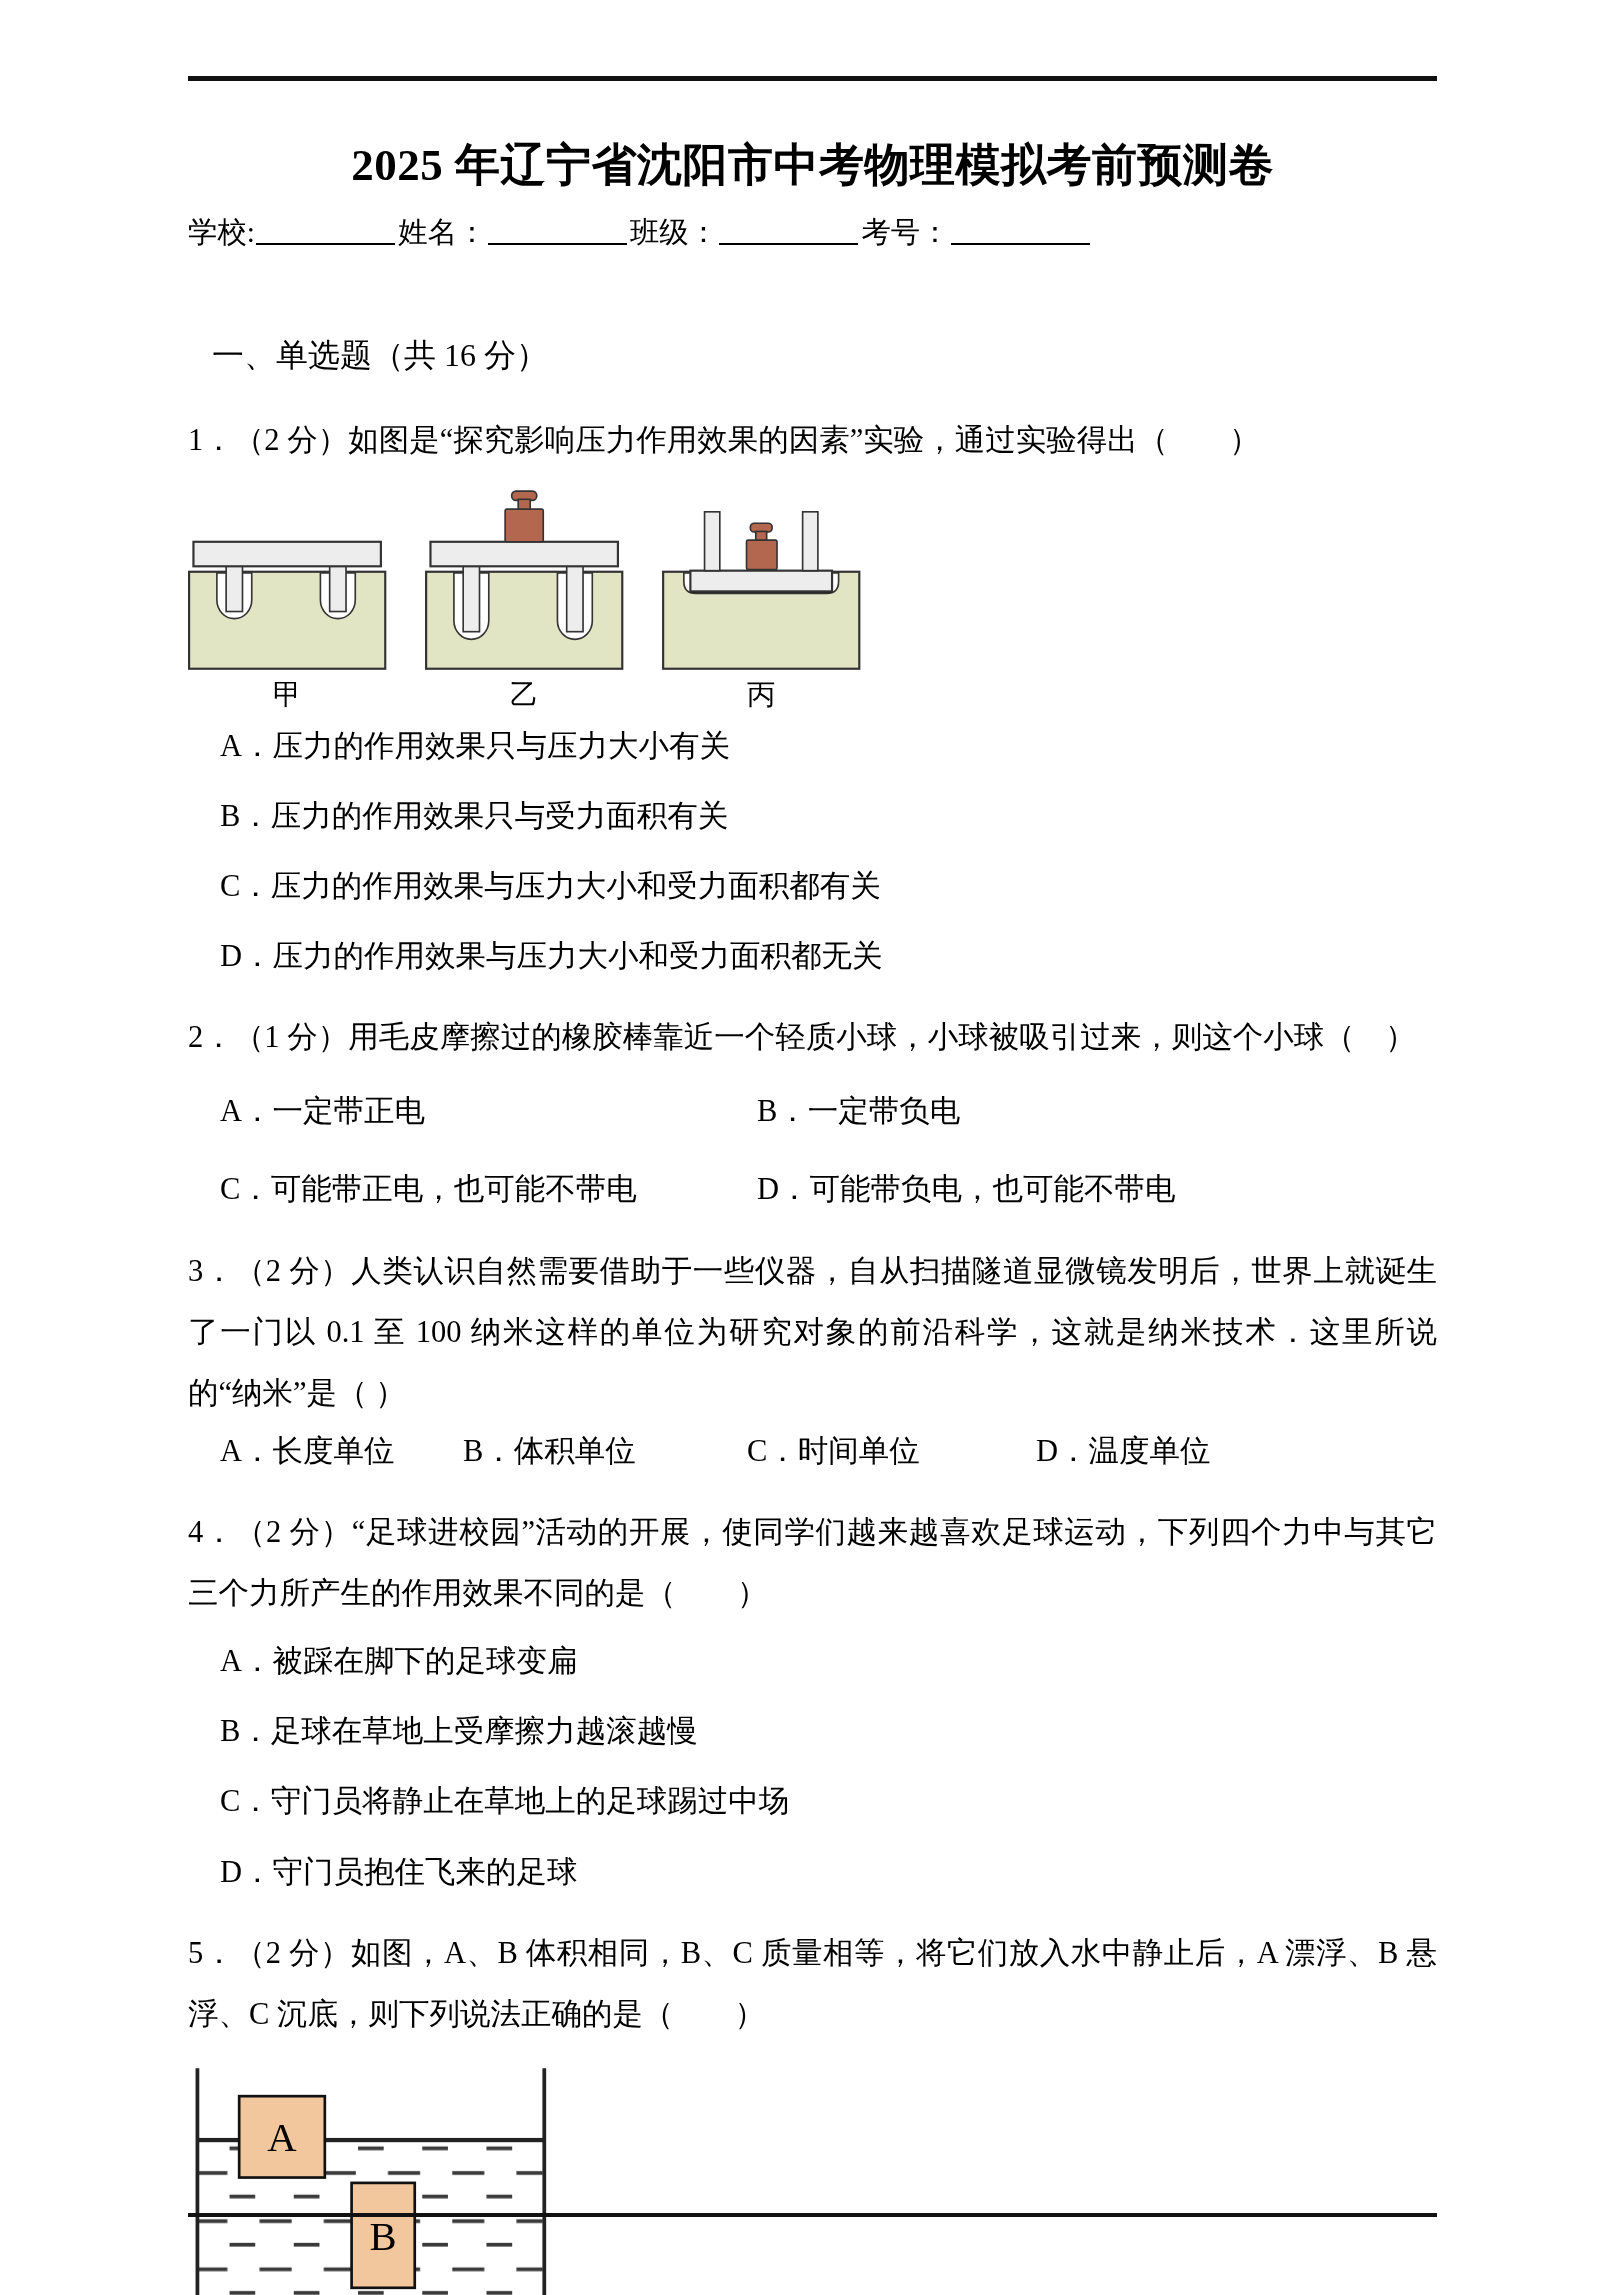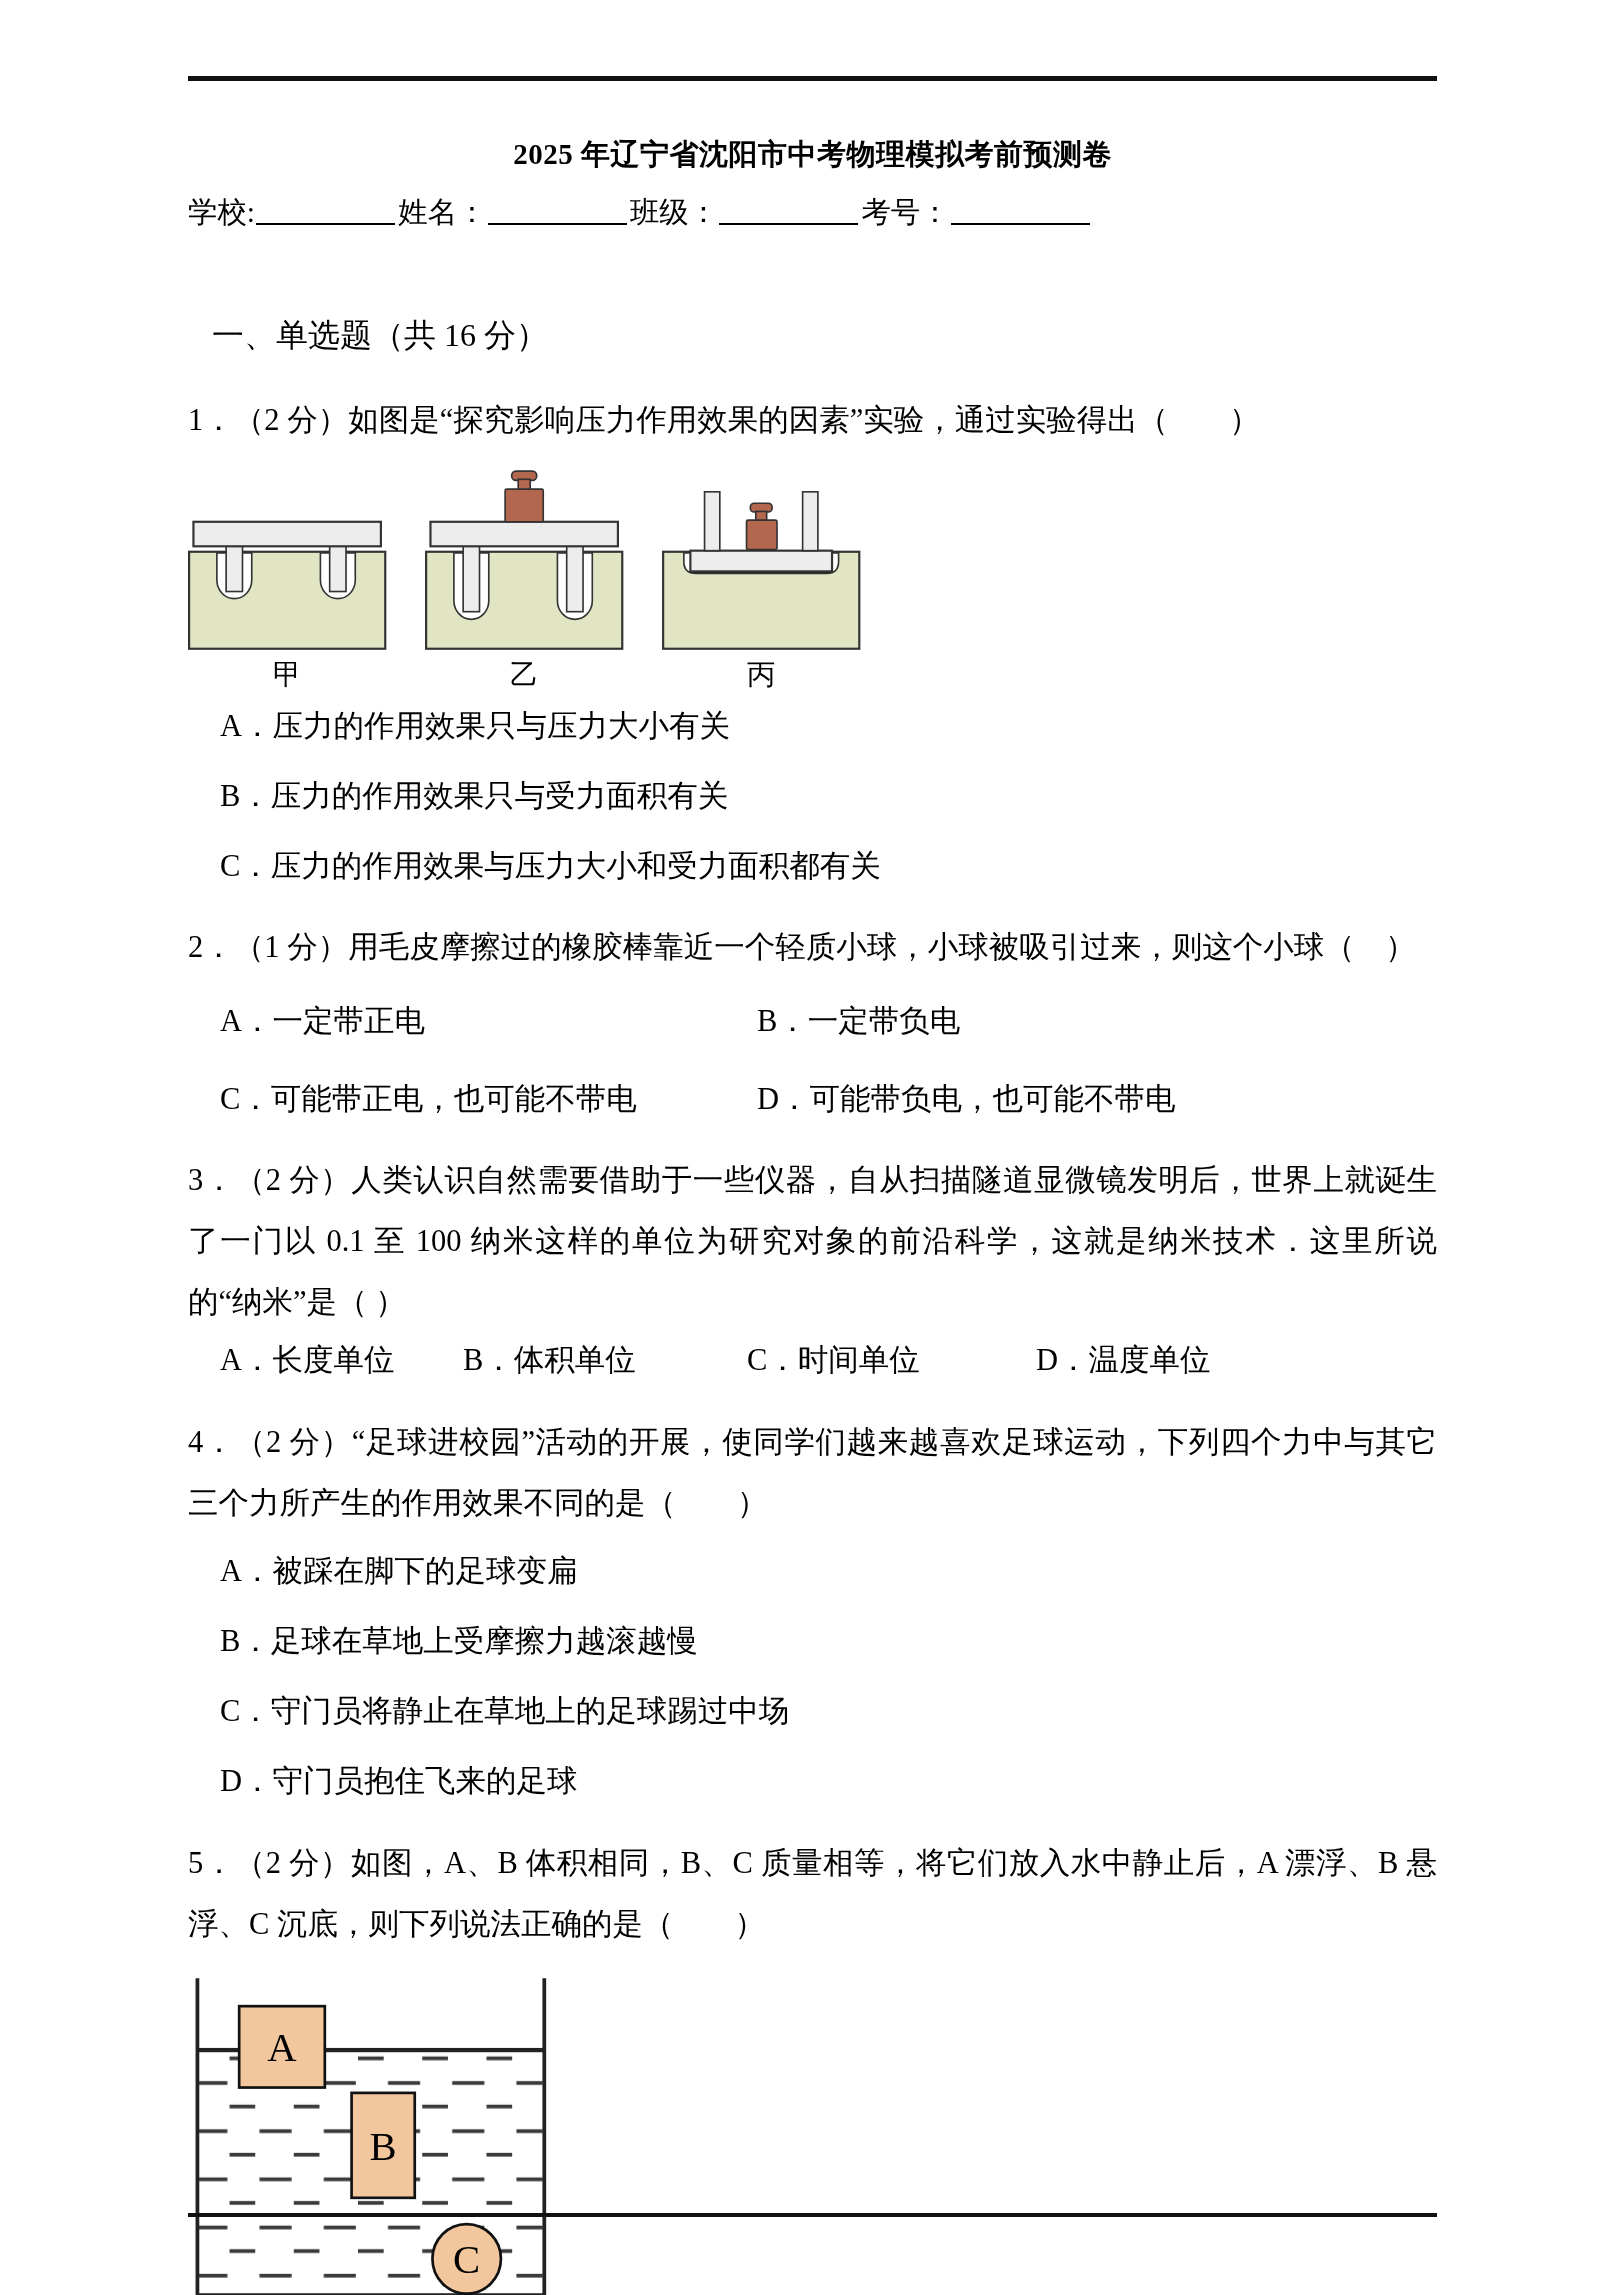--- a/index.html
+++ b/index.html
@@ -12,21 +12,21 @@
     color:#000;
     font-family:"Liberation Serif","DejaVu Serif",serif;
   }
   .rule{position:absolute;left:188px;width:1249px;background:#111;}
   .rule-top{top:76px;height:4.9px;}
   .rule-bottom{top:2213px;height:4.4px;}
   .content{position:absolute;left:188px;top:0;width:1249px;}
   .title{
     margin:135px 0 0 0;
     text-align:center;
-    font-size:29px;
+    font-size:45px;
     font-weight:bold;
     letter-spacing:0.5px;
   }
   .info-line{
     margin-top:16px;
     text-align:left;
     font-size:29.4px;
     white-space:nowrap;
   }
   .blank-line{
@@ -128,20 +128,21 @@
           <rect x="172" y="76" width="20" height="17" stroke="#333" stroke-width="3" fill="#b2674e"></rect>
           <rect x="155" y="92" width="56" height="54" rx="3" stroke="#333" stroke-width="3" fill="#b2674e"></rect>
           <text x="182" y="392" font-size="52" text-anchor="middle">丙</text>
         </g>
       </svg>
 
       <ul class="options stacked">
         <li><span class="opt-label">A．</span><span>压力的作用效果只与压力大小有关</span></li>
         <li><span class="opt-label">B．</span><span>压力的作用效果只与受力面积有关</span></li>
         <li><span class="opt-label">C．</span><span>压力的作用效果与压力大小和受力面积都有关</span></li>
+        <li><span class="opt-label">D．</span><span>压力的作用效果与压力大小和受力面积都无关</span></li>
       </ul>
     </div>
 
     <div class="question">
       <p class="stem"><span>2．</span><span>（1 分）用毛皮摩擦过的橡胶棒靠近一个轻质小球，小球被吸引过来，则这个小球（　）</span></p>
       <ul class="options two-col">
         <li><span class="opt-label">A．</span><span>一定带正电</span></li>
         <li><span class="opt-label">B．</span><span>一定带负电</span></li>
         <li><span class="opt-label">C．</span><span>可能带正电，也可能不带电</span></li>
         <li><span class="opt-label">D．</span><span>可能带负电，也可能不带电</span></li>

